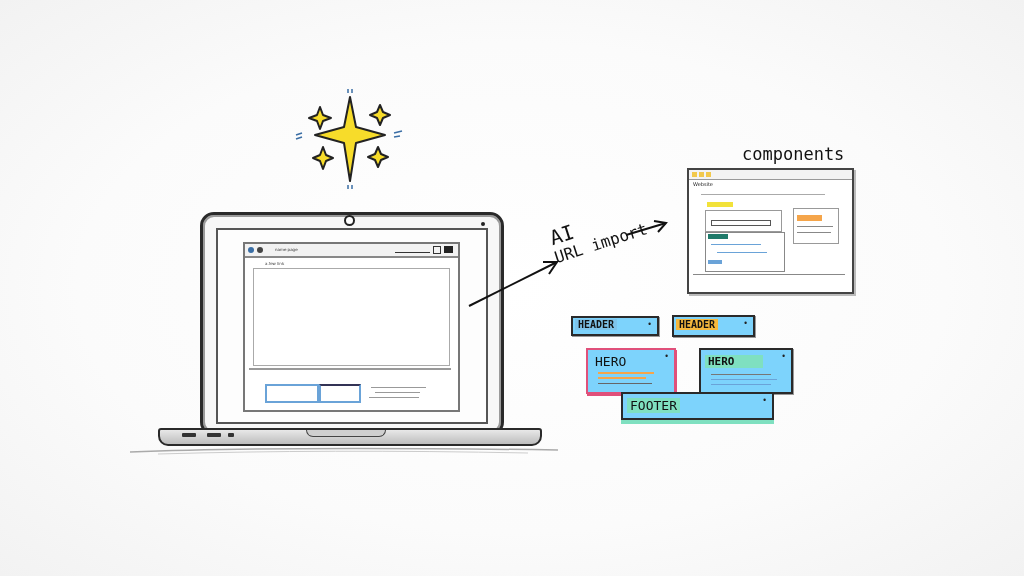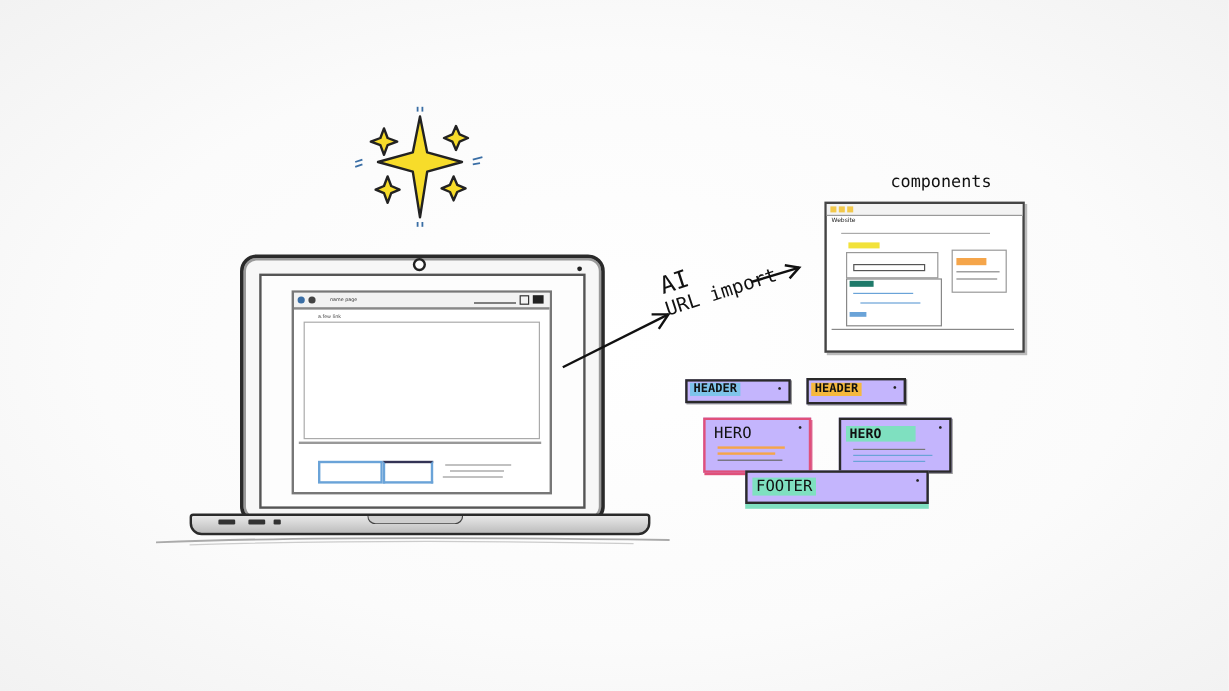--- a/index.html
+++ b/index.html
@@ -46,33 +46,33 @@
     .url-text { font-size: 4px; color: #444; left: 20px; top: 17px; }
     .content-frame { left: 8px; top: 24px; width: 195px; height: 96px; border: 1px solid #aaa; }
     .sep { left: 4px; top: 124px; width: 202px; height: 2px; background: #999; }
     .btn1 { left: 20px; top: 140px; width: 50px; height: 15px; border: 2px solid #6aa3d8; background: #fff; }
     .btn2 { left: 74px; top: 140px; width: 38px; height: 15px; border: 2px solid #6aa3d8; border-top-color:#335; background: #fff; }
     .txtline { height: 1px; background: #999; }
 
     
     .label-ai { left: 554px; top: 226px; font-size: 20px; transform: rotate(-18deg); transform-origin: left bottom; }
     .label-url { left: 558px; top: 248px; font-size: 16px; transform: rotate(-18deg); transform-origin: left bottom; }
-    .label-comp { left: 742px; top: 144px; font-size: 14px; }
+    .label-comp { left: 742px; top: 144px; font-size: 17px; }
 
     
     .comp-win {
       left: 687px; top: 168px; width: 163px; height: 122px;
       border: 2px solid #444; background: #fff;
       box-shadow: 2px 2px 0 #bbb;
     }
     .cw-bar { left:0; top:0; width:100%; height: 9px; background: #f3f3f3; border-bottom: 1px solid #999; }
     .cw-y { top: 2px; width: 5px; height: 5px; background: #f2c94c; }
 
     
-    .card { border: 2px solid #2a2a2a; background: #c4b5fd; box-shadow: 1px 1px 0 #999; }
+    .card { border: 2px solid #2a2a2a; background: #7dd3fc; box-shadow: 1px 1px 0 #999; }
     .card-tag { position: absolute; font-family: "DejaVu Sans Mono", monospace; font-weight: bold; color: #111; padding: 0 3px; }
     .card-dots { position: absolute; right: 4px; top: 2px; font-size: 8px; color: #222; letter-spacing: 1px; }
   </style>
 </head>
 <body>
 
 <svg class="abs" style="left:290px;top:85px" width="120" height="110" viewBox="0 0 120 110">
   <g stroke="#222" stroke-width="2" fill="#f7dc2a" stroke-linejoin="round">
     <path d="M60 12 L66 42 L95 50 L66 58 L60 96 L54 58 L25 50 L54 42 Z"></path>
     <path d="M30 22 L33 30 L41 33 L33 36 L30 44 L27 36 L19 33 L27 30 Z"></path>

